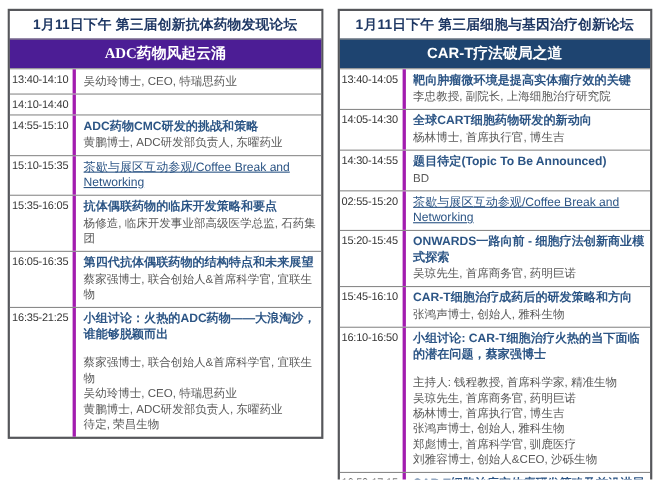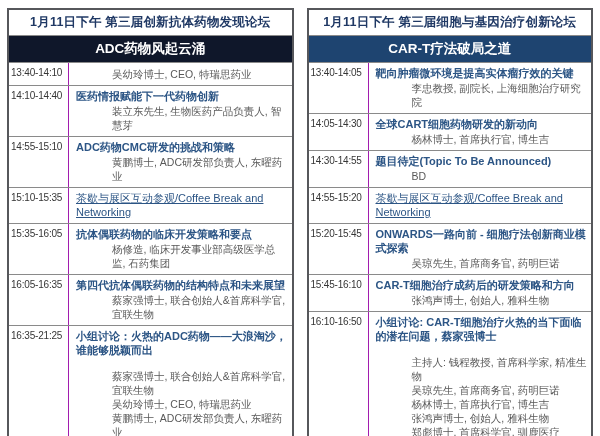--- a/index.html
+++ b/index.html
@@ -11,54 +11,48 @@
     text-align: center; font-size: 12.5px; font-weight: bold; color: #1f3864;
     padding: 4px 2px; letter-spacing: 0.2px; background: #ffffff;
   }
   .forum-banner {
     text-align: center; font-size: 13.5px; font-weight: bold; color: #ffffff;
     padding: 4px 2px; border-top: 1px solid #8a8a8a;
   }
   .row { display: flex; border-top: 1px solid #8a8a8a; }
   .time {
     flex: 0 0 60px; font-size: 10px; color: #363636; padding: 4px 1px 3px 2px;
-    border-right: 1px solid #a21caf; letter-spacing: -0.2px; white-space: nowrap;
+    border-right: 3px solid #a21caf; letter-spacing: -0.2px; white-space: nowrap;
   }
   .content { flex: 1 1 auto; padding: 3px 4px 4px 7px; }
   .title { font-size: 11px; font-weight: bold; color: #2c5585; line-height: 14px; }
   .title.break { font-weight: normal; color: #2c5585; text-decoration: underline; }
   .speakers { margin-top: 1px; }
   .speakers.gapped { margin-top: 12px; }
-  .speaker { font-size: 10.5px; color: #595959; line-height: 14px; margin-left: 36px; }
+  .speaker { font-size: 10.5px; color: #595959; line-height: 14px; }
 </style>
 </head>
 <body>
 
 <div class="page">
 
   <div class="forum">
     <div class="forum-header">1月11日下午  第三届创新抗体药物发现论坛</div>
-    <div class="forum-banner" style="background: #0f172a;">ADC药物风起云涌</div>
+    <div class="forum-banner" style="background: #4c1d95; font-family: Liberation Serif, serif;">ADC药物风起云涌</div>
     <div class="rows">
         <div class="row">
           <div class="time">13:40-14:10</div>
           <div class="content">
             <div class="speakers">
               <div class="speaker">吴幼玲博士, CEO, 特瑞思药业</div>
             </div>
           </div>
         </div>
         <div class="row">
           <div class="time">14:10-14:40</div>
-          <div class="content">
-            <div class="title">医药情报赋能下一代药物创新</div>
-            <div class="speakers">
-              <div class="speaker">装立东先生, 生物医药产品负责人, 智慧芽</div>
-            </div>
-          </div>
         </div>
         <div class="row">
           <div class="time">14:55-15:10</div>
           <div class="content">
             <div class="title">ADC药物CMC研发的挑战和策略</div>
             <div class="speakers">
               <div class="speaker">黄鹏博士, ADC研发部负责人, 东曜药业</div>
             </div>
           </div>
         </div>
@@ -126,21 +120,21 @@
         <div class="row">
           <div class="time">14:30-14:55</div>
           <div class="content">
             <div class="title">题目待定(Topic To Be Announced)</div>
             <div class="speakers">
               <div class="speaker">BD</div>
             </div>
           </div>
         </div>
         <div class="row">
-          <div class="time">14:55-15:20</div>
+          <div class="time">02:55-15:20</div>
           <div class="content">
             <div class="title break">茶歇与展区互动参观/Coffee Break and Networking</div>
           </div>
         </div>
         <div class="row">
           <div class="time">15:20-15:45</div>
           <div class="content">
             <div class="title">ONWARDS一路向前 - 细胞疗法创新商业模式探索</div>
             <div class="speakers">
               <div class="speaker">吴琼先生, 首席商务官, 药明巨诺</div>

